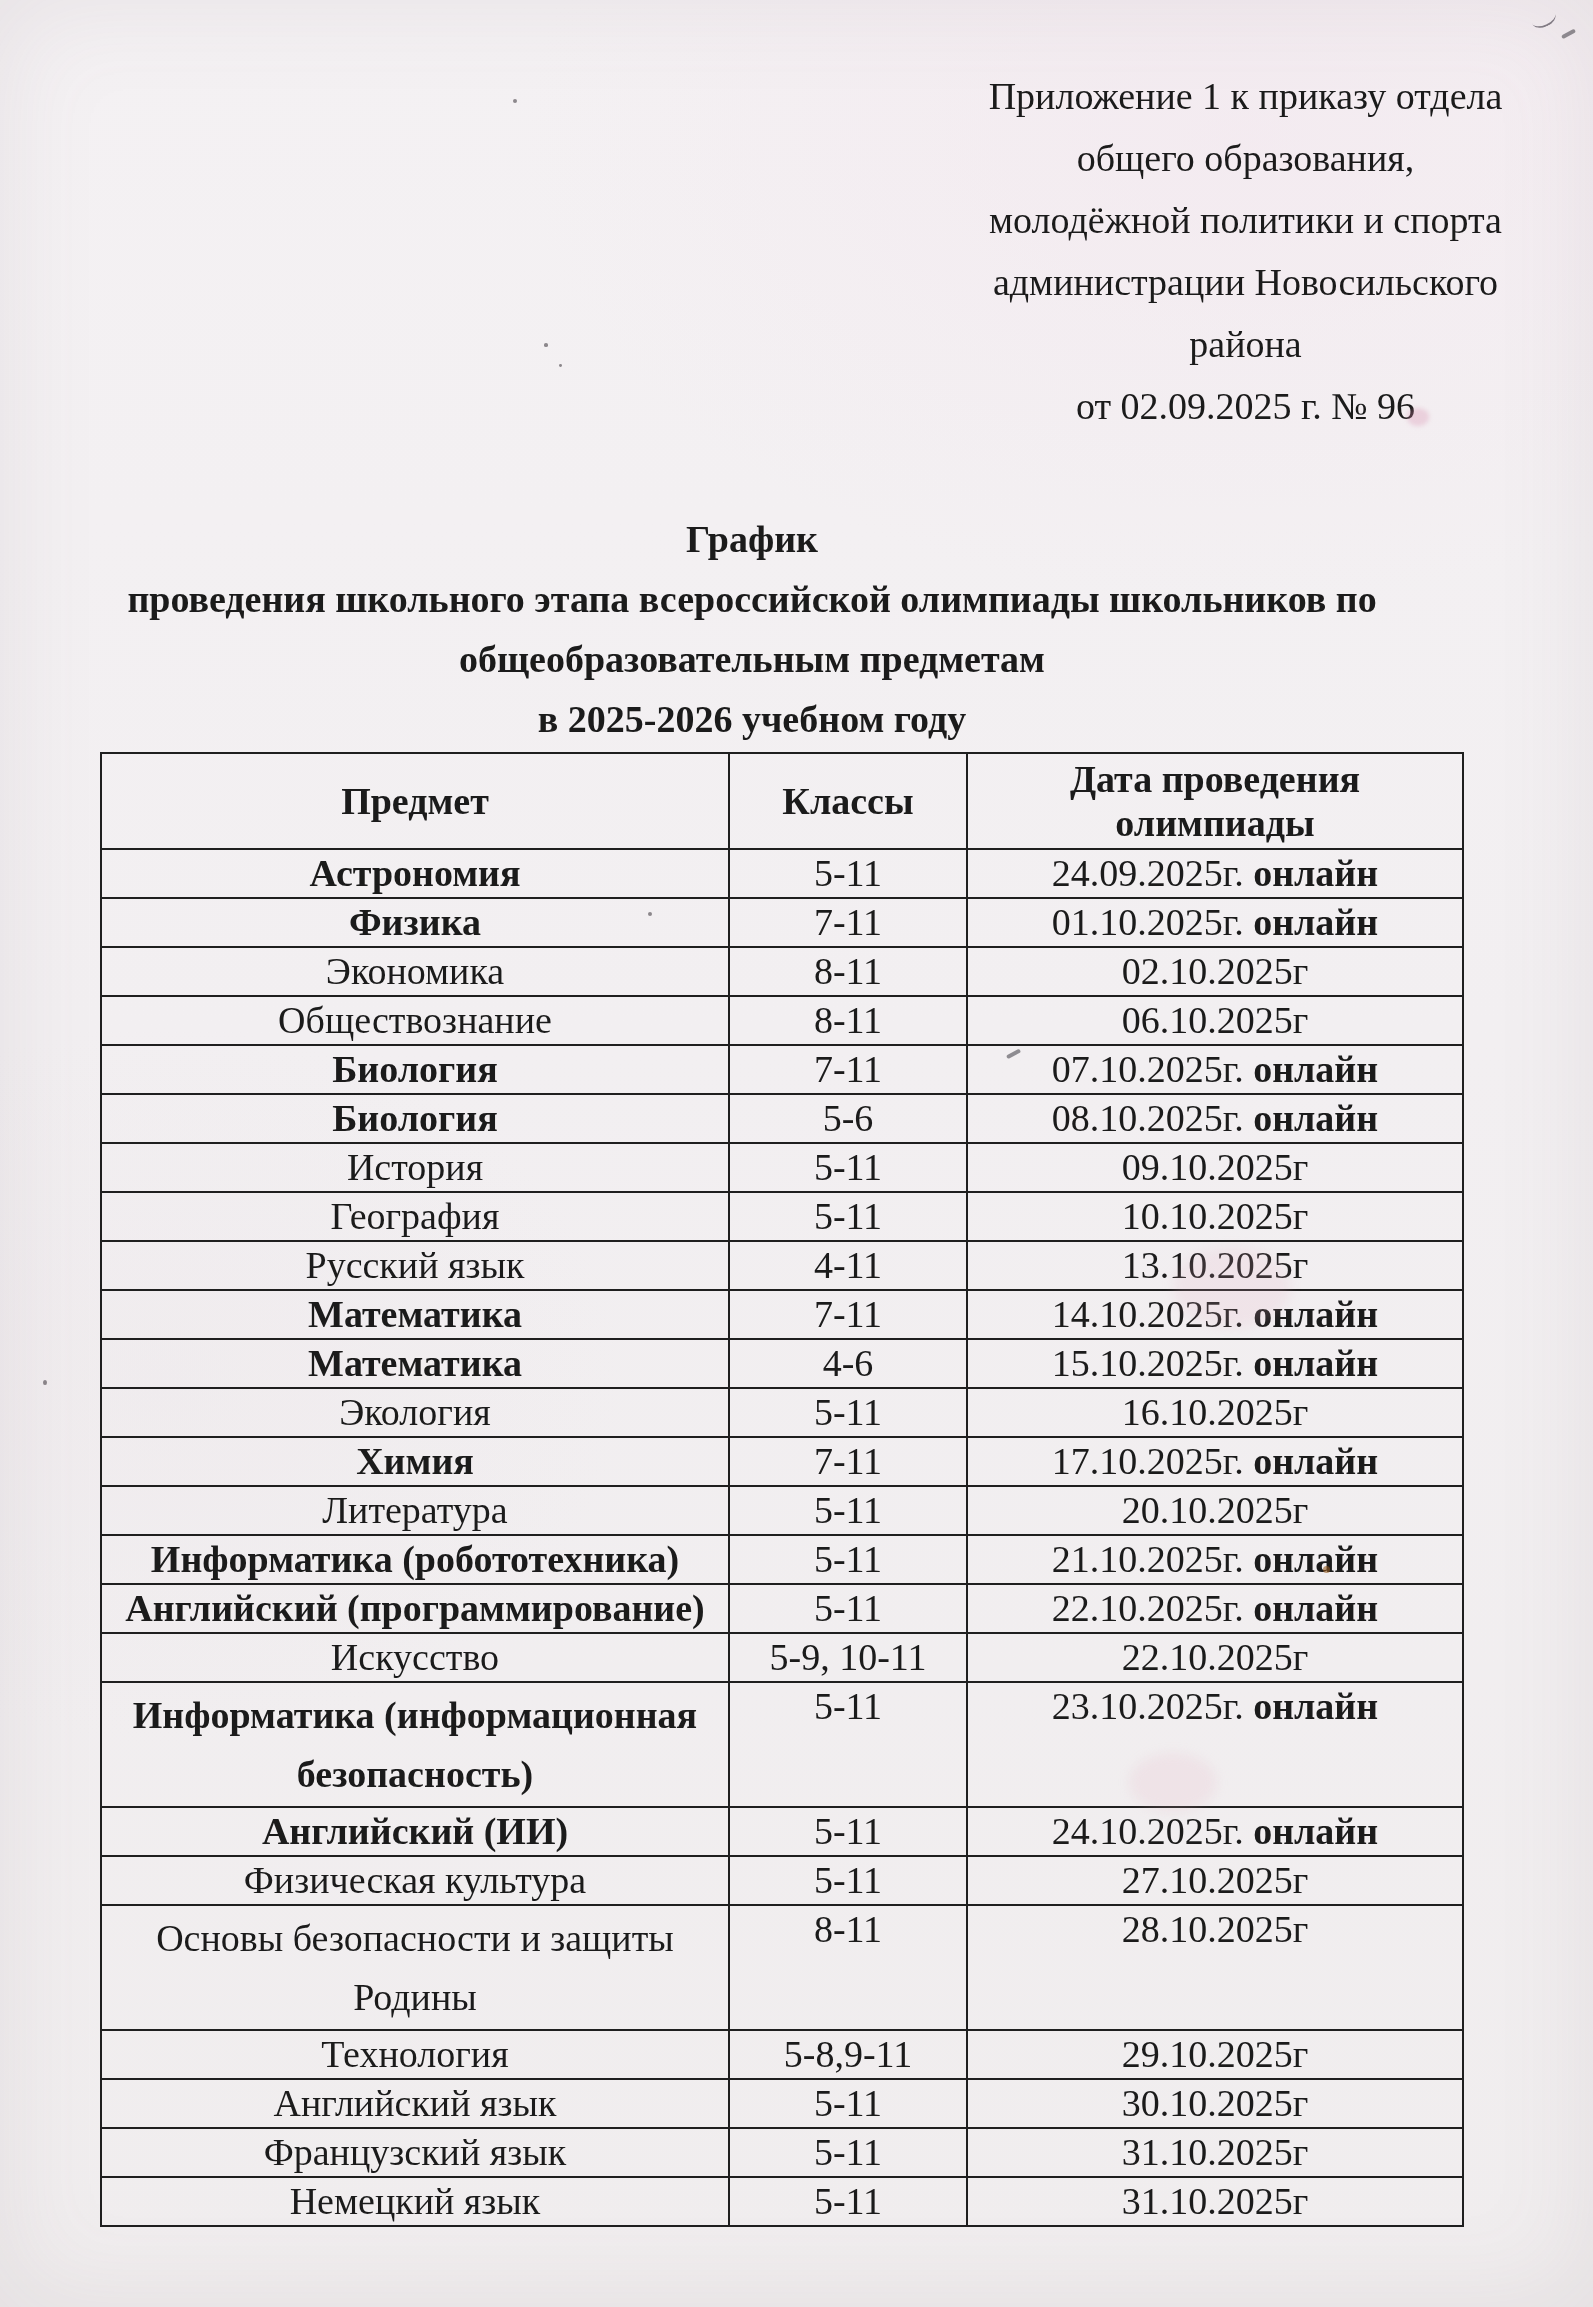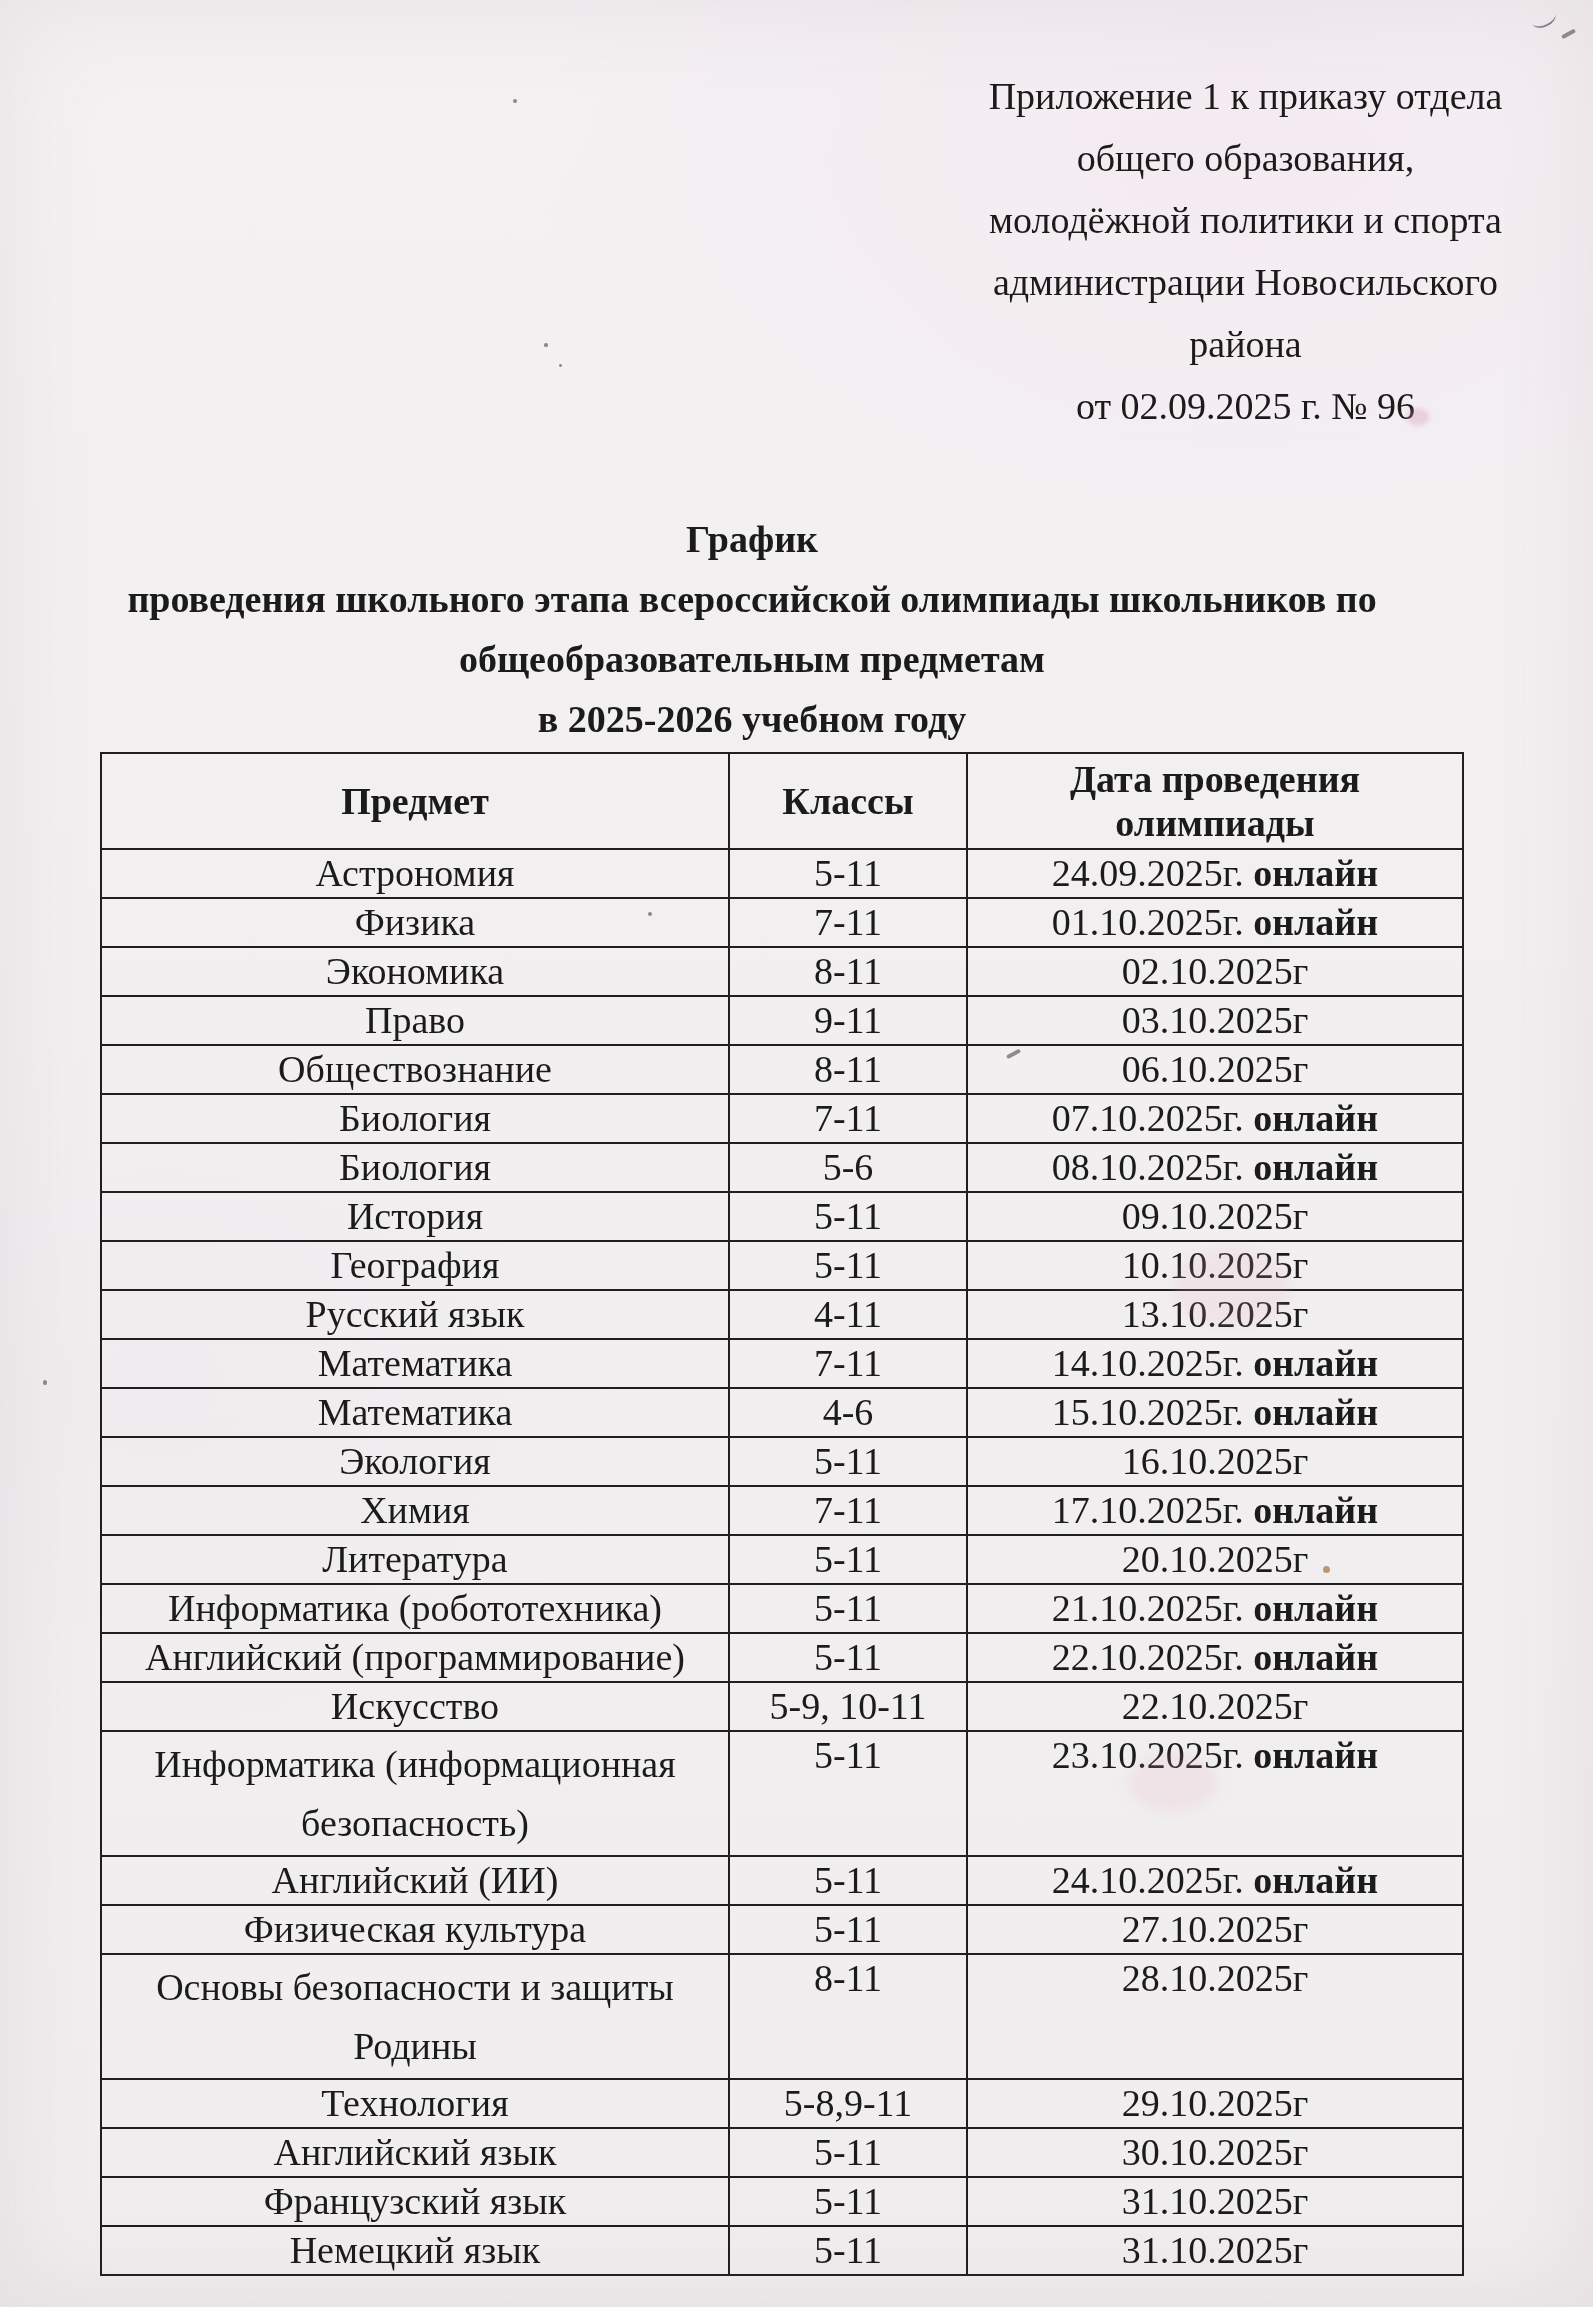--- a/index.html
+++ b/index.html
@@ -39,21 +39,21 @@
   }
   .schedule th{
     font-weight:bold;line-height:44px;padding:2.9px 4.4px;
     vertical-align:middle;white-space:pre-line;
   }
   .schedule td{
     line-height:44px;padding:1.5px 5.9px;vertical-align:top;
   }
   td.subj{white-space:pre-line;}
   td.subj.ml{line-height:59px;padding-top:2.9px;padding-bottom:2px;margin-left:37px;}
-  .b{font-weight:normal;border-radius:16px;}
+  .b{font-weight:bold;border-radius:16px;}
   .online{font-weight:bold;}
   
   .spk{position:absolute;pointer-events:none;}
   .dot{border-radius:50%;background:rgba(55,50,55,.55);}
   .squiggle{width:25px;height:14.7px;border-bottom:2.9px solid rgba(70,65,75,.65);
     border-radius:50%;transform:rotate(-24deg);}
   .tick{width:14.7px;height:3.7px;background:rgba(60,58,66,.55);border-radius:2.2px;
     transform:rotate(-28deg);}
   .brown{border-radius:50%;background:rgba(150,92,34,.6);}
   .pink{border-radius:50%;background:rgba(214,140,172,.30);filter:blur(2.2px);}
@@ -100,25 +100,20 @@
           <td class="subj b">Физика</td>
           <td class="grade">7-11</td>
           <td class="date"><span>01.10.2025г.</span> <span class="online">онлайн</span></td>
         </tr>
         <tr>
           <td class="subj">Экономика</td>
           <td class="grade">8-11</td>
           <td class="date"><span>02.10.2025г</span> <span class="online"></span></td>
         </tr>
         <tr>
-          <td class="subj">Право</td>
-          <td class="grade">9-11</td>
-          <td class="date"><span>03.10.2025г</span> <span class="online"></span></td>
-        </tr>
-        <tr>
           <td class="subj">Обществознание</td>
           <td class="grade">8-11</td>
           <td class="date"><span>06.10.2025г</span> <span class="online"></span></td>
         </tr>
         <tr>
           <td class="subj b">Биология</td>
           <td class="grade">7-11</td>
           <td class="date"><span>07.10.2025г.</span> <span class="online">онлайн</span></td>
         </tr>
         <tr>

